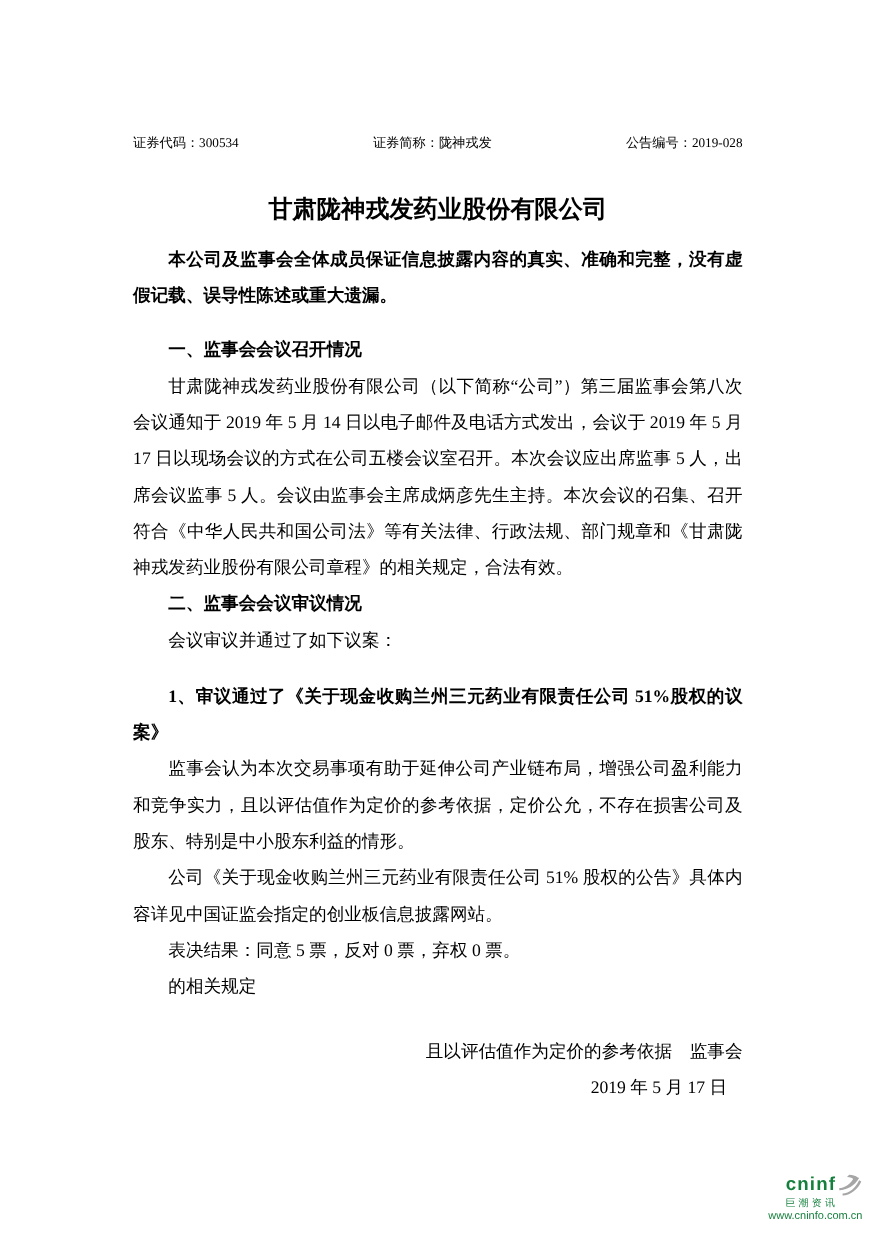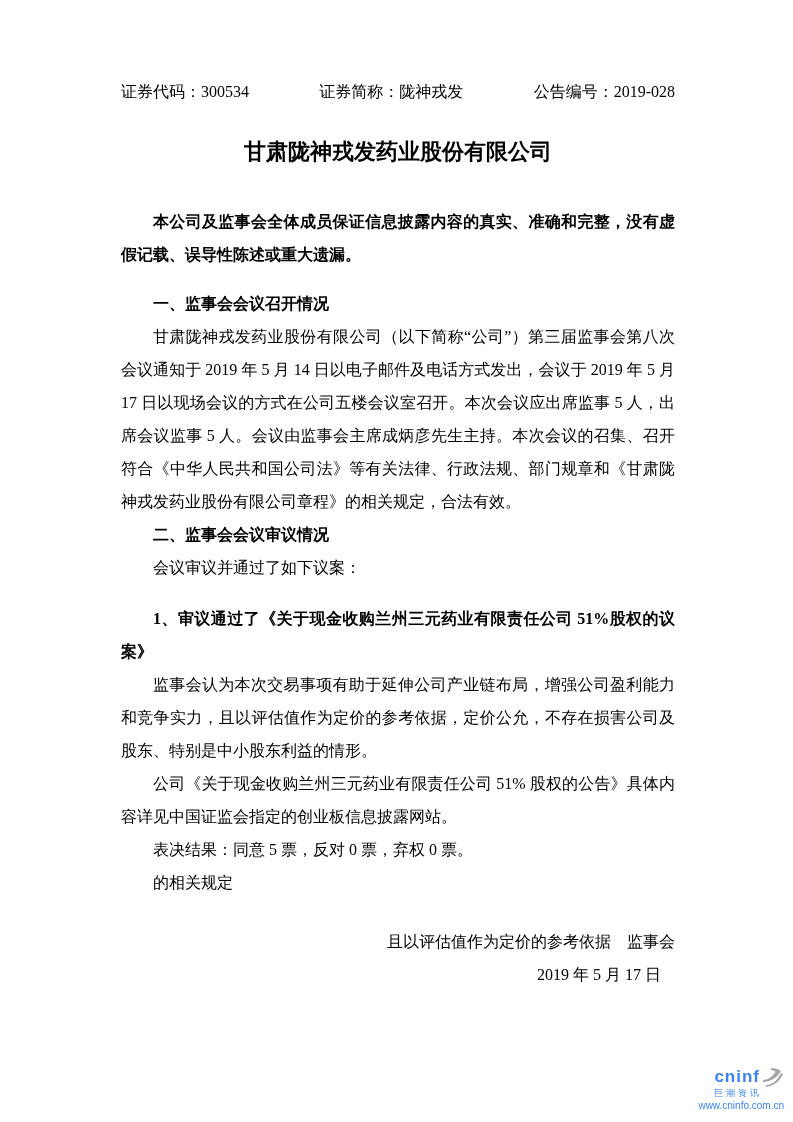--- a/index.html
+++ b/index.html
@@ -15,57 +15,57 @@
   }
   .page {
     position: absolute;
     left: 121px;
     top: 0;
     width: 554px;
   }
   .header-row {
     display: flex;
     justify-content: space-between;
-    margin-top: 81px;
-    font-size: 16px;
+    margin-top: 119px;
+    font-size: 12px;
     line-height: 22px;
   }
   .title {
     font-size: 22px;
     font-weight: bold;
     text-align: center;
     line-height: 1.2;
     margin: 16px;
   }
   .title-1 { margin-top: 36px; }
   .title-2 { margin-top: 16px; }
   p {
     margin: 0;
     font-size: 16px;
     line-height: 33px;
     text-align: justify;
   }
   .indent { text-indent: 2em; }
   .bold { font-weight: bold; }
-  .statement { margin-top: 40px; }
+  .statement { margin-top: 17px; }
   .sec1-heading { margin-top: 16px; }
   .proposal-title { margin-top: 18px; }
   .signature {
     margin-top: 26px;
     text-align: right;
   }
   .signature p { text-align: right; }
   .signature .sig-date { padding-right: 14px; }
   .footer-logo {
     position: absolute;
     right: 5px;
     bottom: 10px;
     width: 130px;
     text-align: right;
-    color: #3b82f6;
+    color: #15803d;
     font-family: "Liberation Sans", sans-serif;
     padding-right: 4px;
   }
   .logo-row {
     display: flex;
     align-items: center;
     justify-content: flex-end;
     gap: 2px;
   }
   .logo-text {

